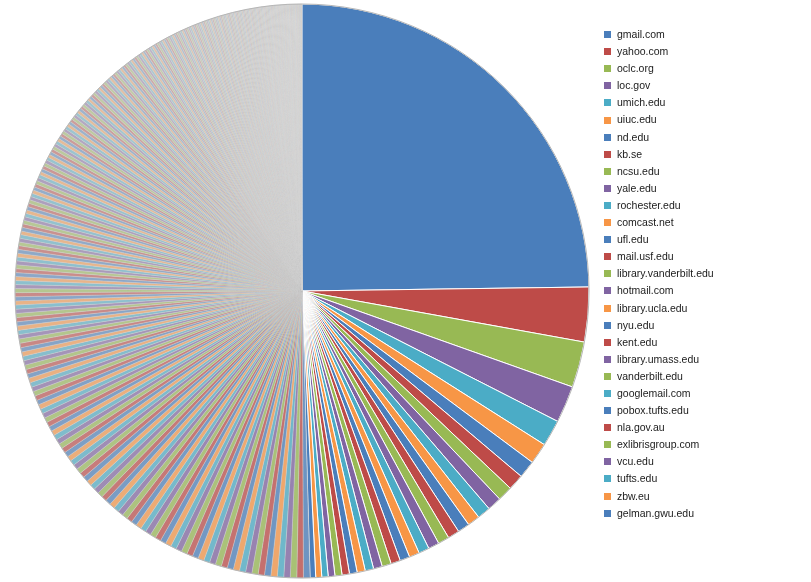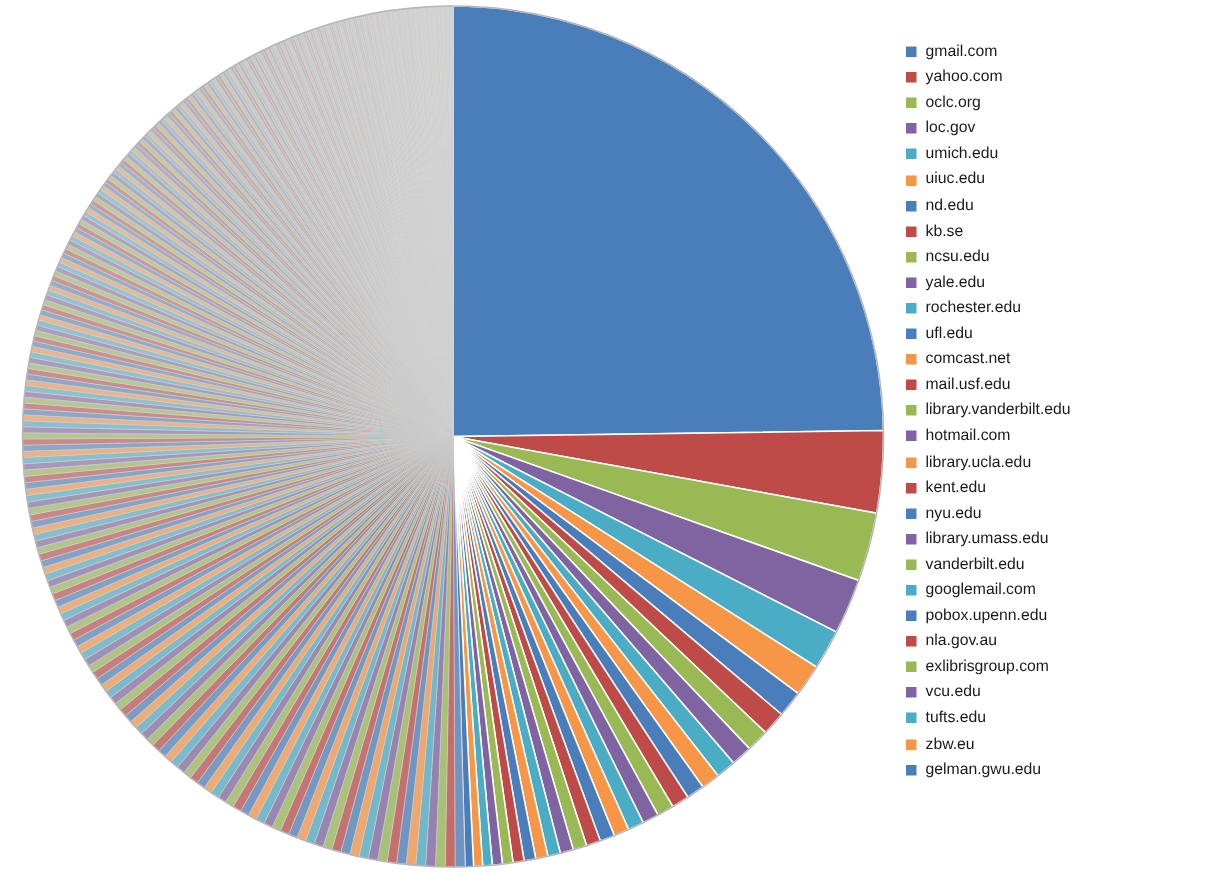--- a/index.html
+++ b/index.html
@@ -437,66 +437,66 @@
       </div>
       <div class="legend-item">
         <span class="legend-swatch" style="background: rgb(128, 100, 162);"></span>
         <span class="legend-label">yale.edu</span>
       </div>
       <div class="legend-item">
         <span class="legend-swatch" style="background: rgb(75, 172, 198);"></span>
         <span class="legend-label">rochester.edu</span>
       </div>
       <div class="legend-item">
+        <span class="legend-swatch" style="background: rgb(247, 150, 70);"></span>
+        <span class="legend-label">comcast.net</span>
+      </div>
+      <div class="legend-item">
         <span class="legend-swatch" style="background: rgb(74, 126, 187);"></span>
         <span class="legend-label">ufl.edu</span>
       </div>
       <div class="legend-item">
-        <span class="legend-swatch" style="background: rgb(247, 150, 70);"></span>
-        <span class="legend-label">comcast.net</span>
-      </div>
-      <div class="legend-item">
         <span class="legend-swatch" style="background: rgb(190, 75, 72);"></span>
         <span class="legend-label">mail.usf.edu</span>
       </div>
       <div class="legend-item">
         <span class="legend-swatch" style="background: rgb(152, 185, 84);"></span>
         <span class="legend-label">library.vanderbilt.edu</span>
       </div>
       <div class="legend-item">
         <span class="legend-swatch" style="background: rgb(128, 100, 162);"></span>
         <span class="legend-label">hotmail.com</span>
       </div>
       <div class="legend-item">
         <span class="legend-swatch" style="background: rgb(247, 150, 70);"></span>
         <span class="legend-label">library.ucla.edu</span>
       </div>
       <div class="legend-item">
+        <span class="legend-swatch" style="background: rgb(74, 126, 187);"></span>
+        <span class="legend-label">nyu.edu</span>
+      </div>
+      <div class="legend-item">
         <span class="legend-swatch" style="background: rgb(190, 75, 72);"></span>
         <span class="legend-label">kent.edu</span>
       </div>
       <div class="legend-item">
-        <span class="legend-swatch" style="background: rgb(74, 126, 187);"></span>
-        <span class="legend-label">nyu.edu</span>
-      </div>
-      <div class="legend-item">
         <span class="legend-swatch" style="background: rgb(128, 100, 162);"></span>
         <span class="legend-label">library.umass.edu</span>
       </div>
       <div class="legend-item">
         <span class="legend-swatch" style="background: rgb(152, 185, 84);"></span>
         <span class="legend-label">vanderbilt.edu</span>
       </div>
       <div class="legend-item">
         <span class="legend-swatch" style="background: rgb(75, 172, 198);"></span>
         <span class="legend-label">googlemail.com</span>
       </div>
       <div class="legend-item">
         <span class="legend-swatch" style="background: rgb(74, 126, 187);"></span>
-        <span class="legend-label">pobox.upenn.edu</span>
+        <span class="legend-label">pobox.tufts.edu</span>
       </div>
       <div class="legend-item">
         <span class="legend-swatch" style="background: rgb(190, 75, 72);"></span>
         <span class="legend-label">nla.gov.au</span>
       </div>
       <div class="legend-item">
         <span class="legend-swatch" style="background: rgb(152, 185, 84);"></span>
         <span class="legend-label">exlibrisgroup.com</span>
       </div>
       <div class="legend-item">

